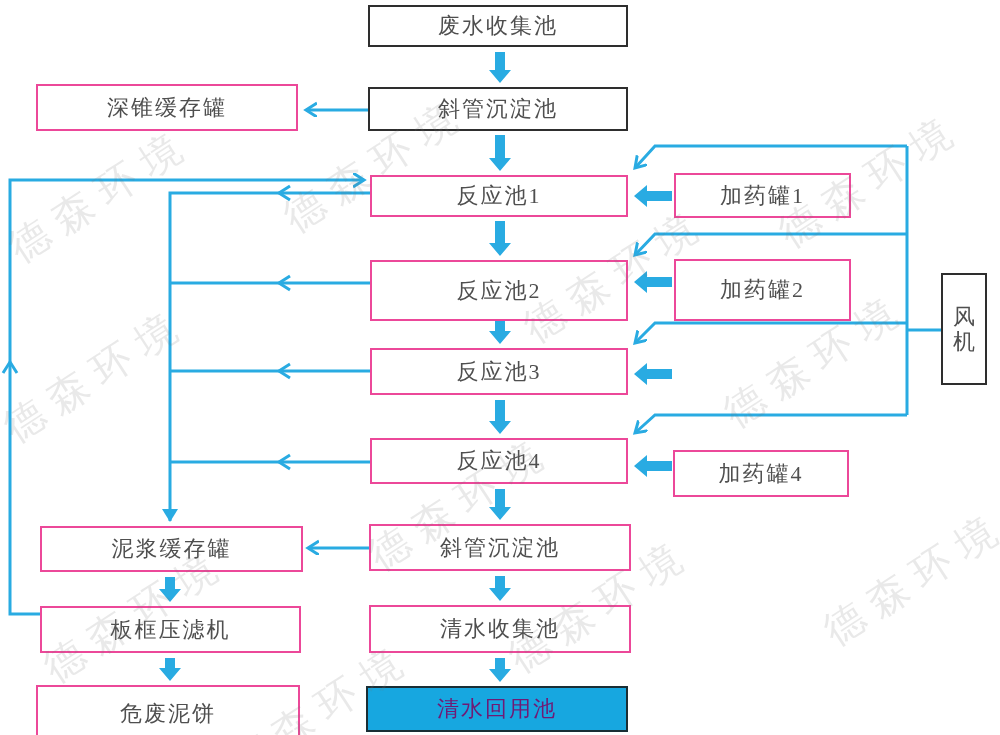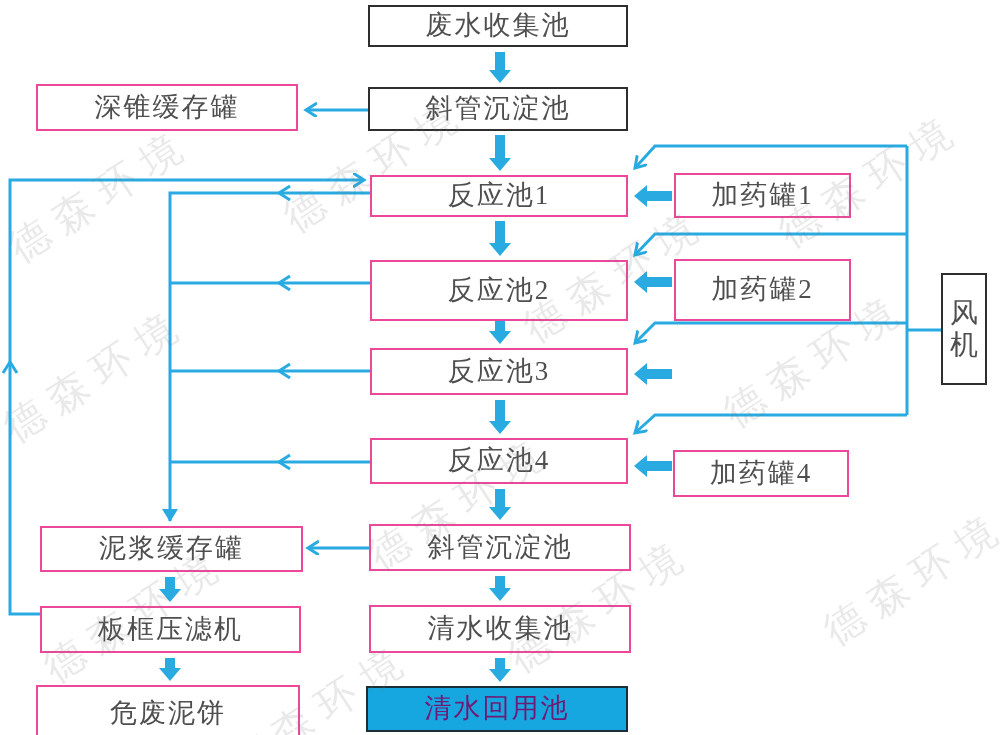--- a/index.html
+++ b/index.html
@@ -8,26 +8,26 @@
     font-family:"Liberation Serif","DejaVu Serif",serif;
   }
   .layer{position:absolute;left:0;top:0;width:1000px;height:735px;}
   svg.lines{z-index:1;}
   .node{
     position:absolute;z-index:2;background:#ffffff;
     display:flex;align-items:center;justify-content:center;
     box-sizing:border-box;border:2px solid #ec4899;
   }
   .node .lbl{
-    color:#4f4f4f;font-size:27px;letter-spacing:2px;line-height:1.15;text-align:center;
+    color:#4f4f4f;font-size:22px;letter-spacing:2px;line-height:1.15;text-align:center;
   }
   .node.dark{border:2.5px solid #2e2e2e;}
   .node.hl{background:#17a7e0;border:2.5px solid #1a2e35;}
   .node.hl .lbl{color:#701a75;}
-  .node.fan .lbl{font-size:28px;letter-spacing:0;}
+  .node.fan .lbl{font-size:22px;letter-spacing:0;}
   .wm{
     position:absolute;z-index:3;pointer-events:none;
     color:rgba(120,120,120,0.16);
     font-size:40px;letter-spacing:12px;white-space:nowrap;
     transform:translate(-50%,-50%) rotate(-33deg);
     font-family:"Liberation Serif","DejaVu Serif",serif;
   }
 </style>
 </head>
 <body>

